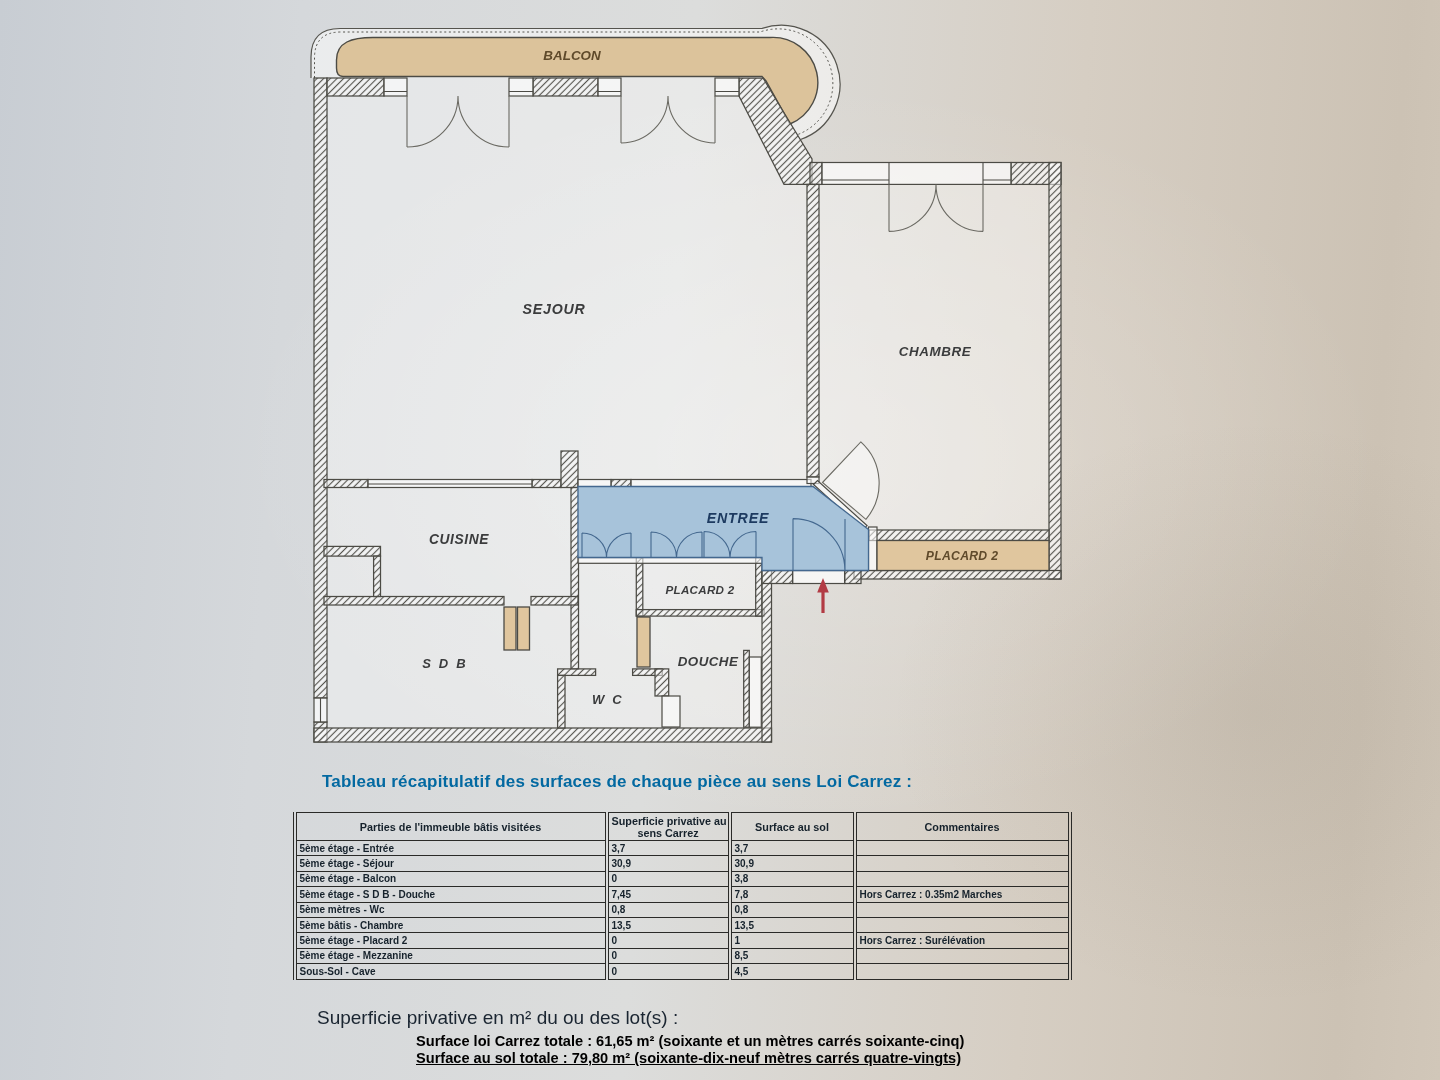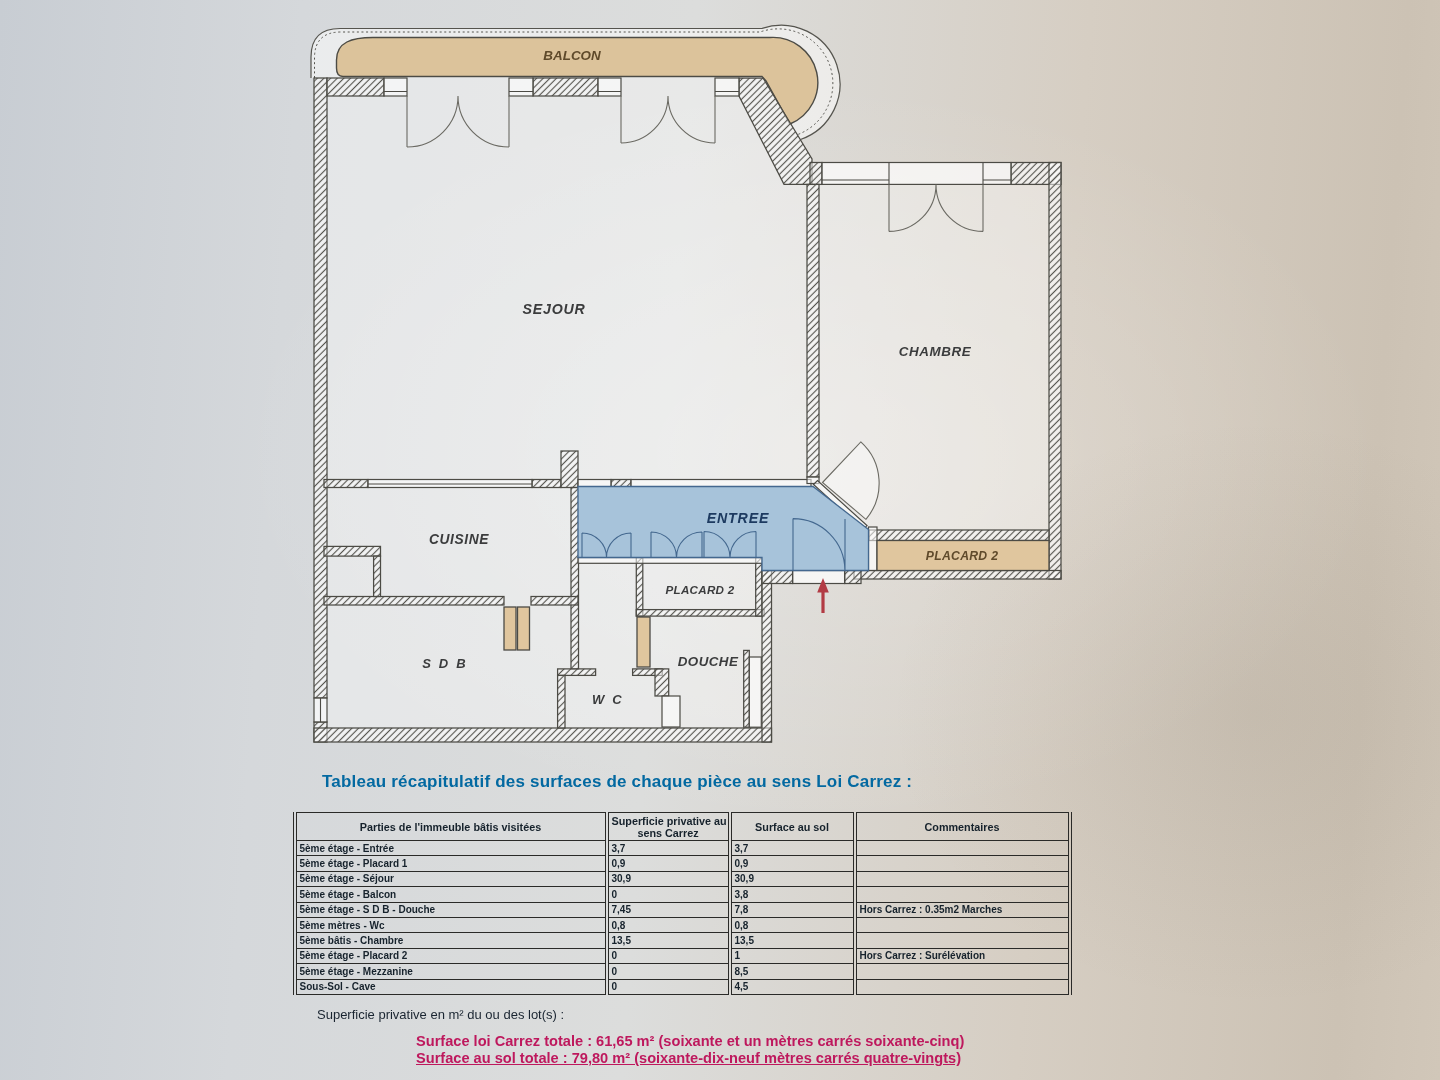--- a/index.html
+++ b/index.html
@@ -4,22 +4,22 @@
 html,body{margin:0;padding:0;width:1440px;height:1080px;overflow:hidden;}
 body{
   font-family:"Liberation Sans",sans-serif;
   background:
    radial-gradient(ellipse 520px 420px at 87% 66%, rgba(95,84,66,0.09), rgba(95,84,66,0) 70%),
    radial-gradient(ellipse 800px 520px at 56% 42%, rgba(255,255,255,0.25), rgba(255,255,255,0) 72%),
    linear-gradient(94deg,#c8cdd3 0%,#d5d8db 20%,#dcdddc 46%,#d6cec3 72%,#ccc2b4 93%,#d1c7b9 100%);
 }
 .abs{position:absolute;}
 #title{left:322px;top:772px;font-size:17px;color:#0369a1;letter-spacing:0.2px;font-weight:bold;}
-#sub{left:317px;top:1007px;font-size:13px;color:#1a2531;}
-.red{left:416px;top:1033px;font-size:14.6px;font-weight:bold;color:#be185d;width:620px;}
+#sub{left:317px;top:1007px;font-size:19px;color:#1a2531;}
+.red{left:416px;top:1033px;font-size:14.6px;font-weight:bold;color:#000000;width:620px;}
 #tblwrap{left:292.5px;top:784px;margin-top:28px;}
 table{border-collapse:collapse;table-layout:fixed;width:778px;}
 td,th{border-top:1.4px solid #2a2a28;border-bottom:1.4px solid #2a2a28;border-left:4px double #2a2a28;border-right:4px double #2a2a28;font-size:10.6px;color:#16222c;padding:0 3px;overflow:hidden;white-space:nowrap;}
 th{font-size:10.8px;height:27px;font-weight:bold;}
 td{height:14.4px;font-weight:bold;font-size:10px;}
 .c{text-align:left;}
 </style></head>
 <body>
 <svg class="abs" style="left:0;top:0" width="1440" height="1080" viewBox="0 0 1440 1080">
 <defs>
@@ -155,26 +155,20 @@
           <th>Surface au sol</th>
           <th>Commentaires</th>
         </tr>
 <tr>
           <td>5ème étage - Entrée</td>
           <td class="c">3,7</td>
           <td class="c">3,7</td>
           <td></td>
         </tr>
 <tr>
-          <td>5ème étage - Placard 1</td>
-          <td class="c">0,9</td>
-          <td class="c">0,9</td>
-          <td></td>
-        </tr>
-<tr>
           <td>5ème étage - Séjour</td>
           <td class="c">30,9</td>
           <td class="c">30,9</td>
           <td></td>
         </tr>
 <tr>
           <td>5ème étage - Balcon</td>
           <td class="c">0</td>
           <td class="c">3,8</td>
           <td></td>

